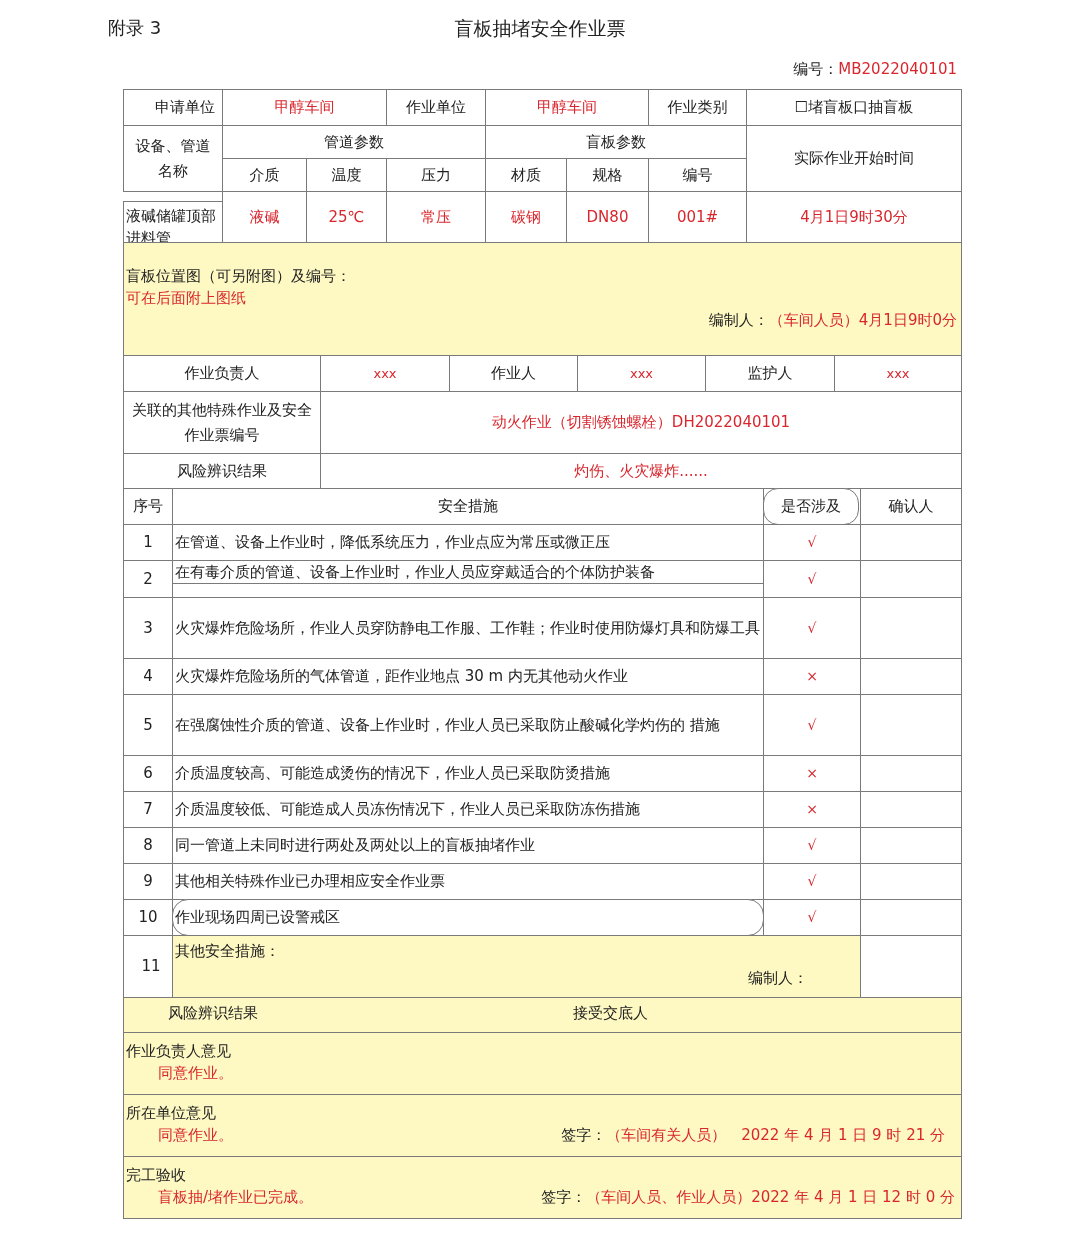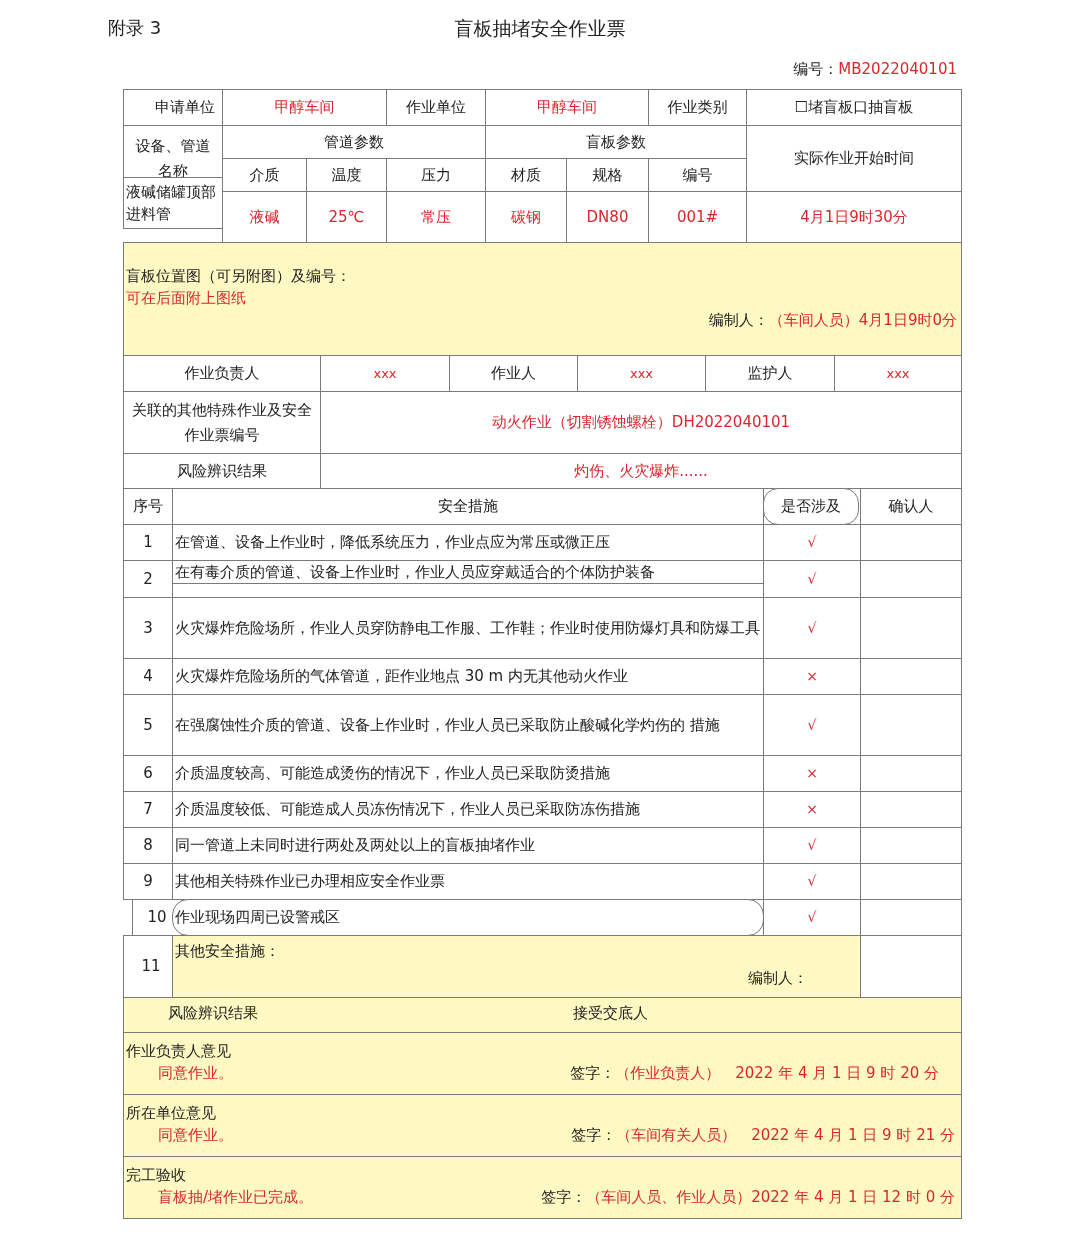--- a/index.html
+++ b/index.html
@@ -35,21 +35,21 @@
 <div class="cell" style="left:222px;top:125px;width:264px;height:34px;">管道参数</div>
 <div class="cell" style="left:485px;top:125px;width:262px;height:34px;">盲板参数</div>
 <div class="cell" style="left:746px;top:125px;width:216px;height:67px;">实际作业开始时间</div>
 <div class="cell" style="left:222px;top:158px;width:85px;height:34px;">介质</div>
 <div class="cell" style="left:306px;top:158px;width:81px;height:34px;">温度</div>
 <div class="cell" style="left:386px;top:158px;width:100px;height:34px;">压力</div>
 <div class="cell" style="left:485px;top:158px;width:82px;height:34px;">材质</div>
 <div class="cell" style="left:566px;top:158px;width:83px;height:34px;">规格</div>
 <div class="cell" style="left:648px;top:158px;width:99px;height:34px;">编号</div>
 
-<div class="cell left" style="left:123px;top:177px;width:100px;height:52px;line-height:22px;">液碱储罐顶部进料管</div>
+<div class="cell left" style="left:123px;top:201px;width:100px;height:52px;line-height:22px;">液碱储罐顶部进料管</div>
 <div class="cell red" style="left:222px;top:191px;width:85px;height:52px;">液碱</div>
 <div class="cell red" style="left:306px;top:191px;width:81px;height:52px;">25℃</div>
 <div class="cell red" style="left:386px;top:191px;width:100px;height:52px;">常压</div>
 <div class="cell red" style="left:485px;top:191px;width:82px;height:52px;">碳钢</div>
 <div class="cell red" style="left:566px;top:191px;width:83px;height:52px;">DN80</div>
 <div class="cell red" style="left:648px;top:191px;width:99px;height:52px;">001#</div>
 <div class="cell red" style="left:746px;top:191px;width:216px;height:52px;">4月1日9时30分</div>
 
 <div class="block" style="left:123px;top:242px;width:839px;height:114px;">
   <div class="abs" style="left:2px;top:24px;">盲板位置图（可另附图）及编号：</div>
@@ -125,49 +125,46 @@
   <div class="cell mark" style="left:763px;top:827px;width:98px;height:37px;">√</div>
   <div class="cell" style="left:860px;top:827px;width:102px;height:37px;"></div>
 </div>
 <div>
   <div class="cell" style="left:123px;top:863px;width:50px;height:37px;">9</div>
   <div class="cell left" style="left:172px;top:863px;width:592px;height:37px;">其他相关特殊作业已办理相应安全作业票</div>
   <div class="cell mark" style="left:763px;top:863px;width:98px;height:37px;">√</div>
   <div class="cell" style="left:860px;top:863px;width:102px;height:37px;"></div>
 </div>
 <div>
-  <div class="cell" style="left:123px;top:899px;width:50px;height:37px;margin-left:9px;">10</div>
+  <div class="cell" style="left:123px;top:899px;width:50px;height:37px;">10</div>
   <div class="cell left" style="left:172px;top:899px;width:592px;height:37px;border-radius:16px;">作业现场四周已设警戒区</div>
   <div class="cell mark" style="left:763px;top:899px;width:98px;height:37px;">√</div>
   <div class="cell" style="left:860px;top:899px;width:102px;height:37px;"></div>
 </div>
 
 <div class="cell" style="left:123px;top:935px;width:56px;height:63px;">11</div>
 <div class="block" style="left:172px;top:935px;width:689px;height:63px;">
   <div class="abs" style="left:2px;top:6px;">其他安全措施：</div>
   <div class="abs" style="left:575px;top:33px;">编制人：</div>
 </div>
 <div class="cell" style="left:860px;top:935px;width:102px;height:63px;"></div>
 
 <div class="block" style="left:123px;top:997px;width:839px;height:36px;">
   <div class="abs" style="left:44px;top:6px;">风险辨识结果</div>
   <div class="abs" style="left:449px;top:6px;">接受交底人</div>
 </div>
 
 <div class="block" style="left:123px;top:1032px;width:839px;height:63px;">
   <div class="abs" style="left:2px;top:9px;">作业负责人意见</div>
   <div class="abs red" style="left:34px;top:31px;">同意作业。</div>
-  <div class="abs" style="right:22px;top:31px;">
-    <span>签字：</span><span class="red">（作业负责人）　2022 年 4 月 1 日 9 时 20 分</span>
-  </div>
 </div>
 <div class="block" style="left:123px;top:1094px;width:839px;height:63px;">
   <div class="abs" style="left:2px;top:9px;">所在单位意见</div>
   <div class="abs red" style="left:34px;top:31px;">同意作业。</div>
-  <div class="abs" style="right:6px;top:31px;">
+  <div class="abs" style="right:16px;top:31px;">
     <span>签字：</span><span class="red">（车间有关人员）　2022 年 4 月 1 日 9 时 21 分</span>
   </div>
 </div>
 <div class="block" style="left:123px;top:1156px;width:839px;height:63px;">
   <div class="abs" style="left:2px;top:9px;">完工验收</div>
   <div class="abs red" style="left:34px;top:31px;">盲板抽/堵作业已完成。</div>
   <div class="abs" style="right:6px;top:31px;">
     <span>签字：</span><span class="red">（车间人员、作业人员）2022 年 4 月 1 日 12 时 0 分</span>
   </div>
 </div>

